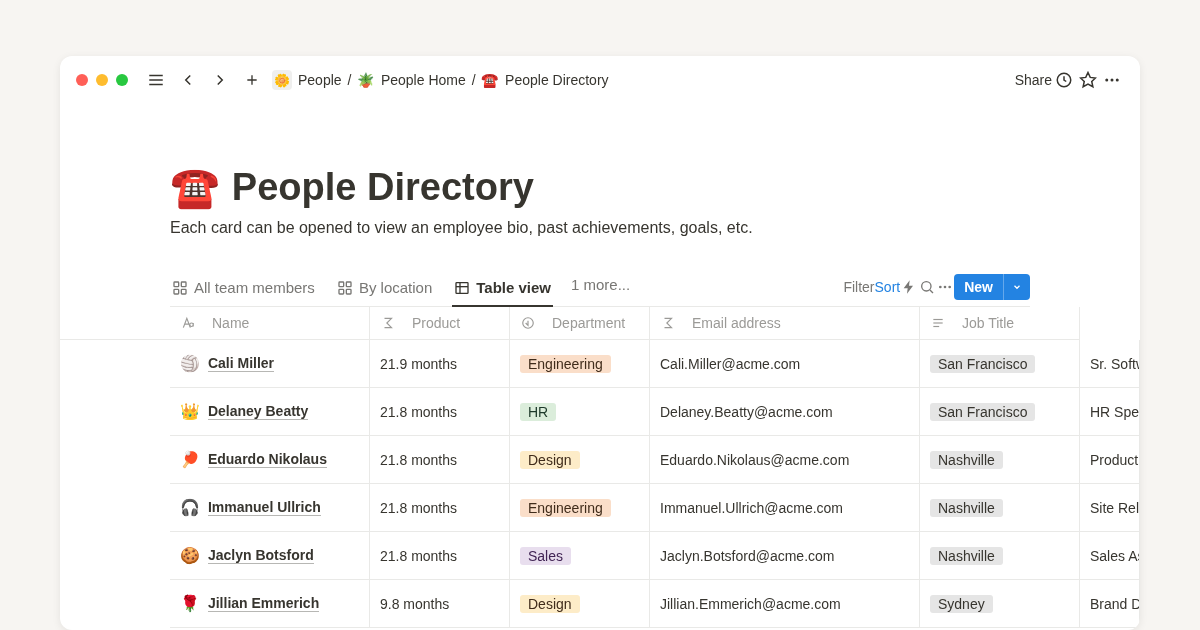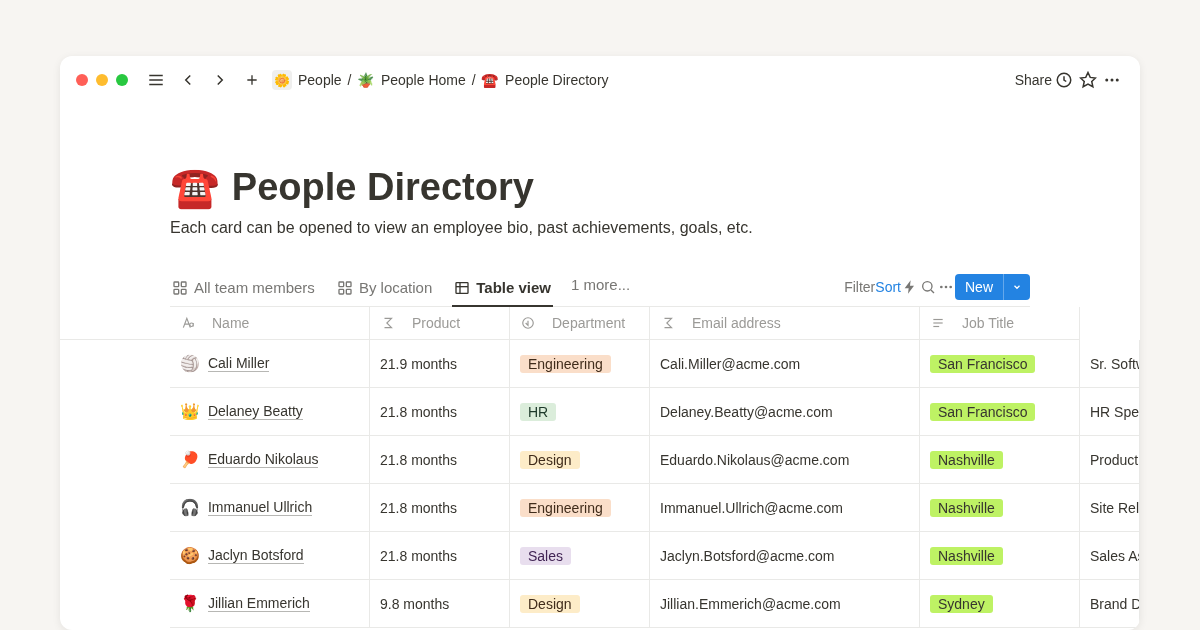--- a/index.html
+++ b/index.html
@@ -86,21 +86,21 @@
   .view-tab .vicn { width: 16px; height: 16px; display: flex; align-items:center; justify-content:center; color:#787774; }
   .view-tab.active .vicn { color:#37352f; }
   .views-more { font-size: 15px; color: #787774; padding-bottom: 10px; }
   .views-right { display: flex; align-items: center; padding-bottom: 6px; }
   .filter-txt { font-size: 14px; color: #787774; cursor:pointer; }
   .sort-txt { font-size: 14px; color: #2383e2; cursor:pointer; }
   .small-icon { width:18px; height:18px; display:flex;align-items:center;justify-content:center; color:#787774; cursor:pointer;}
   .btn-new {
     display: flex; align-items: stretch;
     background: #2383e2; border-radius: 4px; overflow: hidden;
-    color: #fff; font-size: 14px; font-weight: 400;
+    color: #fff; font-size: 14px; font-weight: 700;
   }
   .btn-new .lbl { padding: 5px 10px; cursor:pointer; }
   .btn-new .drop { padding: 5px 8px; border-left: 1px solid rgba(255,255,255,0.3); cursor:pointer; display:flex;align-items:center;}
 
   .table { margin-left: -110px; margin-right: -110px; }
   .table-head, .table-row {
     display: grid;
     grid-template-columns: 110px 200px 140px 140px 270px 160px 1fr;
   }
   .table-head .th {
@@ -119,30 +119,30 @@
     border-bottom: 1px solid #e9e9e7;
     border-right: 1px solid #e9e9e7;
     white-space: nowrap;
     overflow: hidden;
     text-overflow: ellipsis;
     display: flex; align-items:center;
   }
   .table-row .td:first-child { border-right:none; border-bottom:none; }
   .name-cell { display:flex; align-items:center; gap:8px; }
   .name-cell .emoji { font-size: 16px; }
-  .name-cell .nm { font-weight:400; border-bottom: 1px solid #b7b7b4; }
+  .name-cell .nm { font-weight:700; border-bottom: 1px solid #b7b7b4; }
   .pill {
     display:inline-block; padding: 1px 8px; border-radius: 3px;
     font-size: 14px;
   }
   .pill.engineering { background: #fadec9; color:#402c1b; }
   .pill.hr { background: #dbeddb; color:#1c3829; }
   .pill.design { background: #fdecc8; color:#402c1b; }
   .pill.sales { background: #e8deee; color:#412454; }
-  .pill.location { background: #bef264; color:#37352f; }
+  .pill.location { background: #e5e5e5; color:#37352f; }
 </style>
 </head>
 <body>
 
 <div class="window">
   <div class="topbar">
     <div class="traffic">
       <div class="dot red"></div>
       <div class="dot yellow"></div>
       <div class="dot green"></div>

